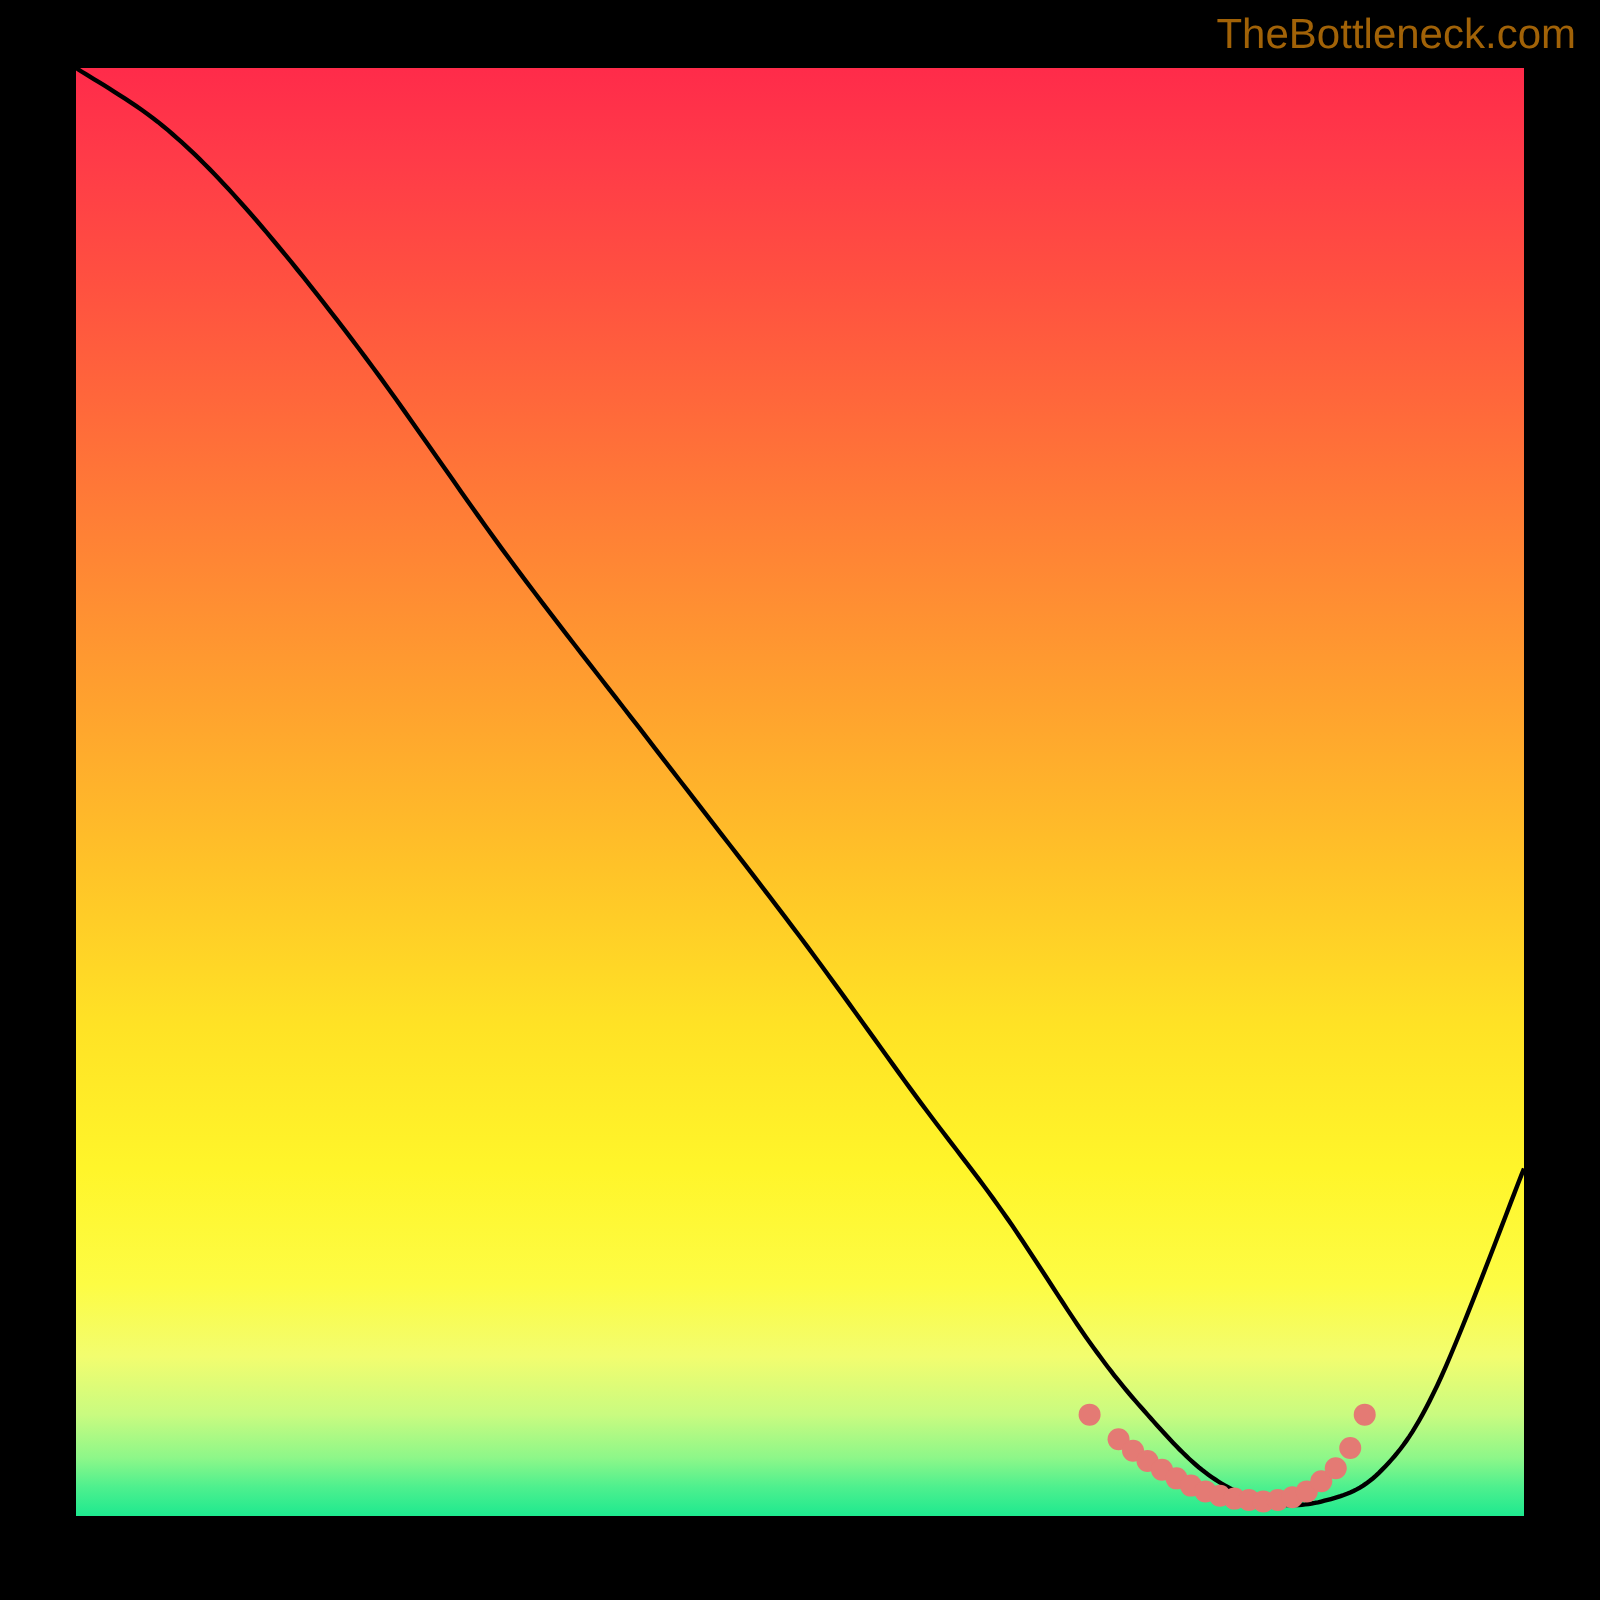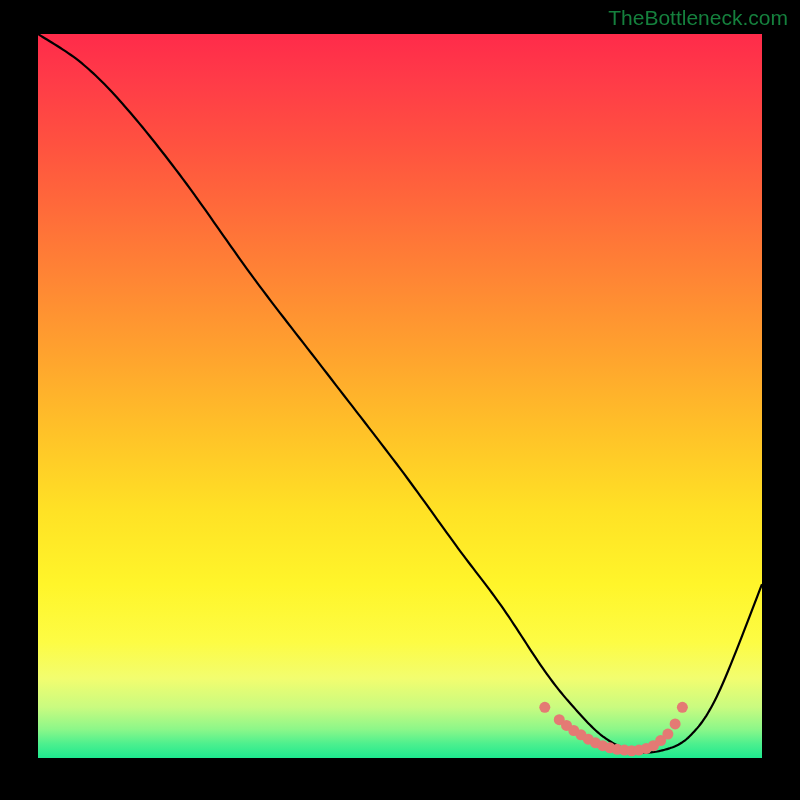--- a/index.html
+++ b/index.html
@@ -7,21 +7,21 @@
     width: 800px;
     height: 800px;
     background: #000;
     position: relative;
     font-family: Arial, sans-serif;
   }
   .watermark {
     position: absolute;
     top: 6px;
     right: 12px;
-    color: #15803d;
+    color: #a16207;
     font-size: 21px;
     font-weight: 400;
     z-index: 10;
   }
   .plot-area {
     position: absolute;
     left: 38px;
     top: 34px;
     width: 724px;
     height: 724px;

